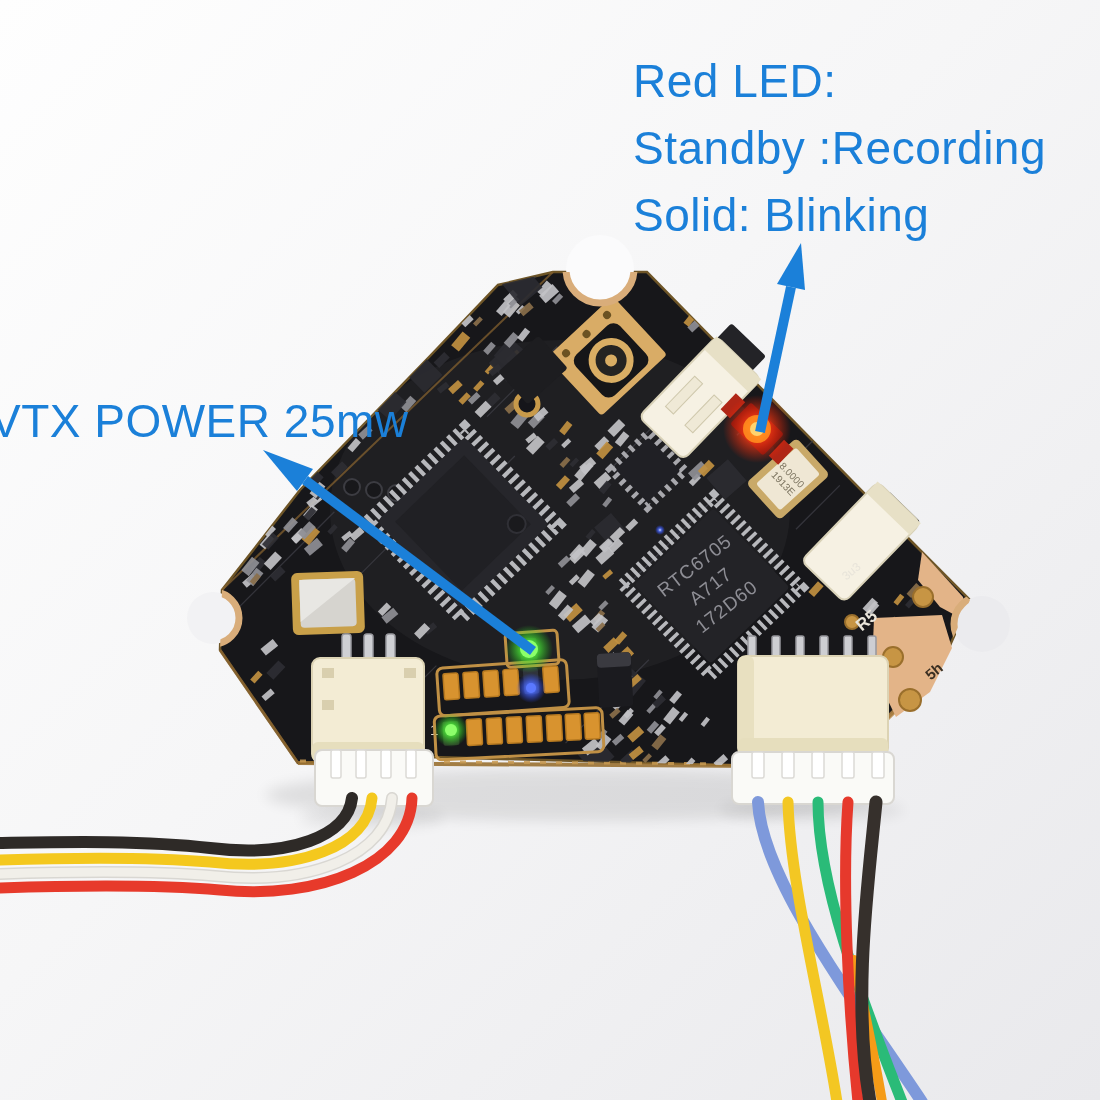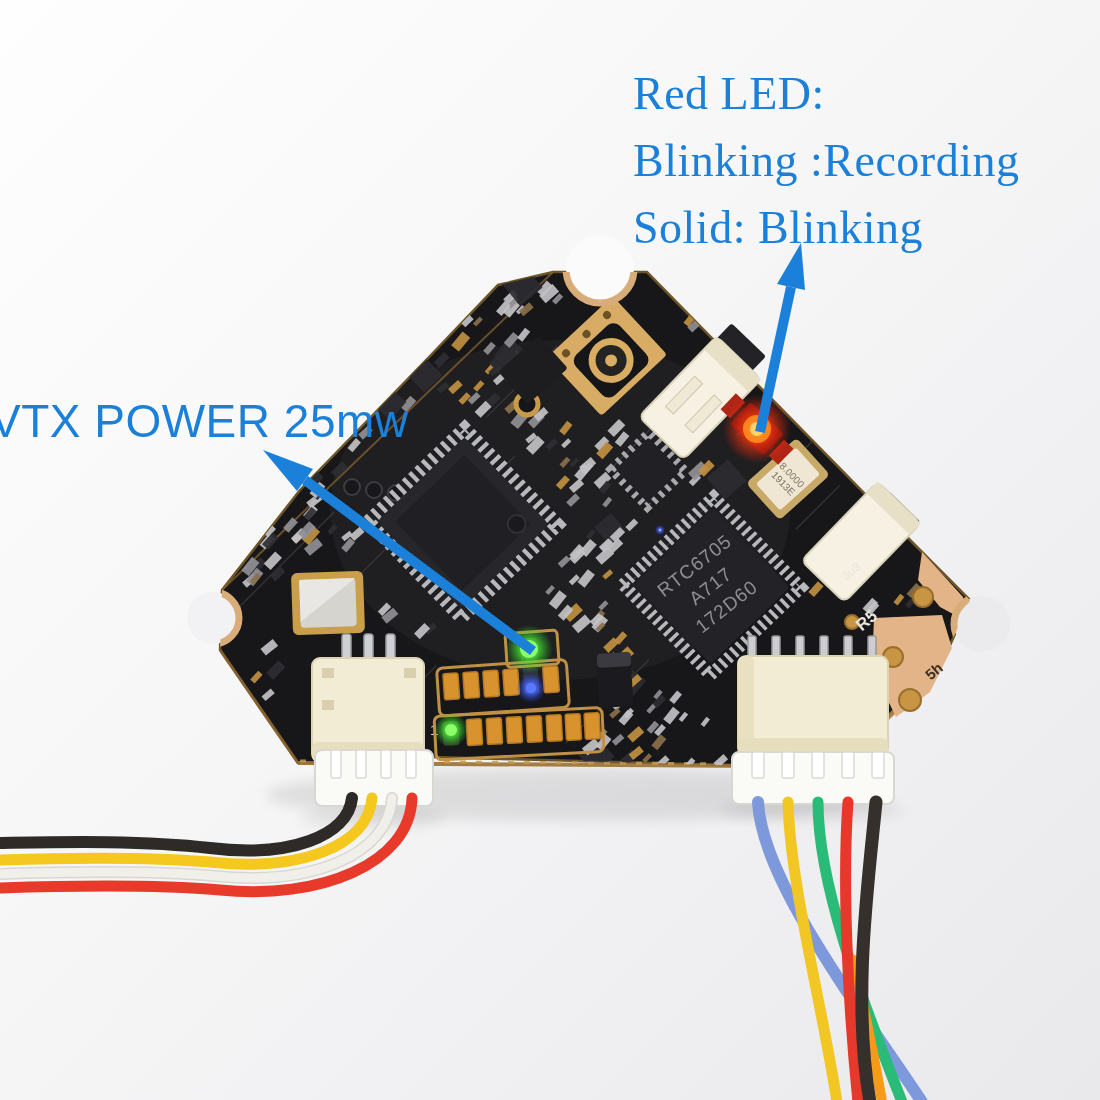--- a/index.html
+++ b/index.html
@@ -2,21 +2,21 @@
 <html style="--annotation-blue: #1b80d9; --board-black: #17171a; --copper: #c89a52; --led-red: #ff8c1e; --led-green: #8cff6a; --led-blue: #5a78ff; --wire-left-0: #2e2a27; --wire-left-1: #f4c81e; --wire-left-2: #f1efe9; --wire-left-3: #e73a2b; --wire-right-0: #7e99db; --wire-right-1: #f3c723; --wire-right-2: #2abb78; --wire-right-3: #e6392c; --wire-right-4: #36302c; --wire-right-5: #f59b17;"><head>
 <meta charset="utf-8">
 <style>
   html,body{margin:0;padding:0;background:#ffffff;}
   .stage{position:relative;width:1100px;height:1100px;overflow:hidden;
          background:linear-gradient(135deg,#fefefe 0%,#f6f6f7 45%,#e9e9ec 100%);
          font-family:"Liberation Sans", sans-serif;}
   .stage svg{position:absolute;left:0;top:0;}
   .anno{position:absolute;color:var(--annotation-blue,#1b80d9);font-weight:400;
         letter-spacing:0.5px;white-space:nowrap;}
-  #label-red-led{left:633px;top:60px;font-size:46px;line-height:67px;font-family:Liberation Serif, serif;}
+  #label-red-led{left:633px;top:48px;font-size:46px;line-height:67px;}
   #label-vtx{left:-10px;top:394px;font-size:46px;}
 </style>
 </head>
 <body>
 
 <div class="stage">
 
 <svg width="1100" height="1100" viewBox="0 0 1100 1100">
   <defs>
     <clipPath id="boardClip">
@@ -495,18 +495,18 @@
     </g>
     <g>
       <path d="M 533,651 L 305,480" stroke-width="10" fill="none" style="stroke:var(--annotation-blue)"></path>
       <polygon points="263,450 313,469 297,491" style="fill:var(--annotation-blue)"></polygon>
     </g>
   </g>
 </svg>
 
   <div id="label-red-led" class="anno">
     <div>Red LED:</div>
-    <div>Blinking :Recording</div>
+    <div>Standby :Recording</div>
     <div>Solid: Blinking</div>
   </div>
   <div id="label-vtx" class="anno">VTX POWER 25mw</div>
 
 </div>
 
 </body></html>

